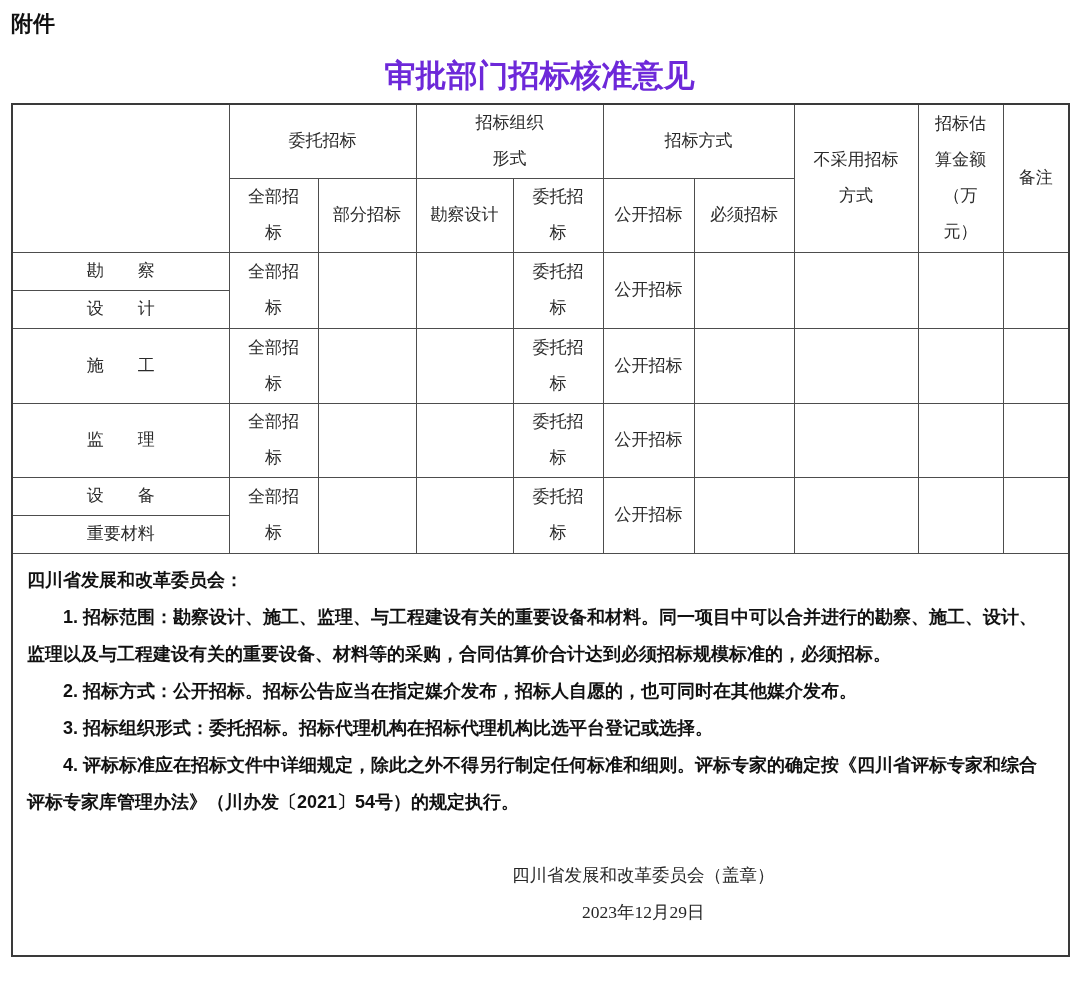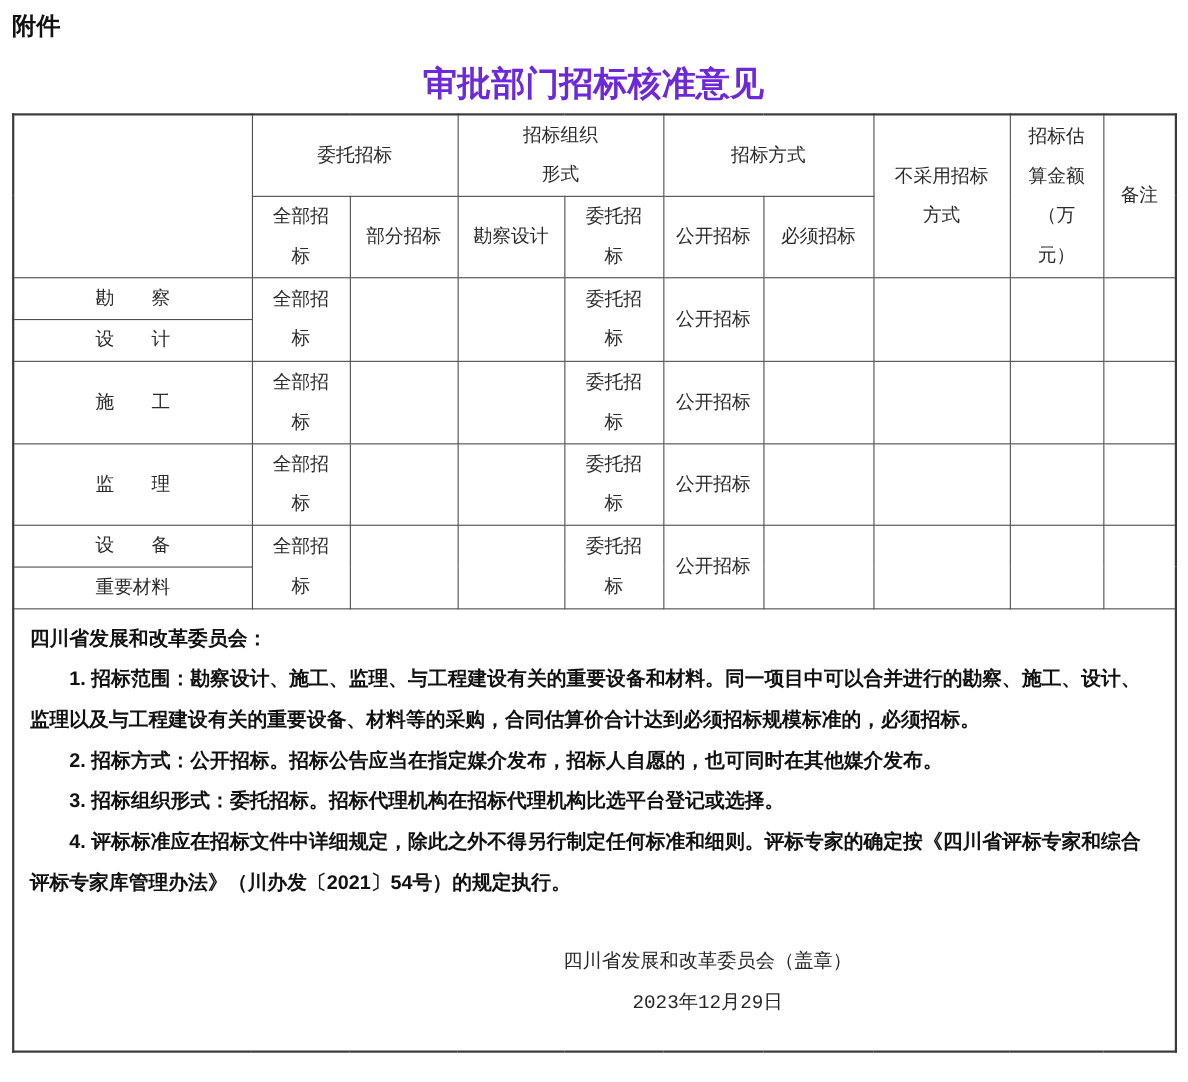--- a/index.html
+++ b/index.html
@@ -64,21 +64,21 @@
     line-height:37px !important;
     color:#111 !important;
   }
   .notes-cell p{margin:0;}
   .notes-cell p.item{text-indent:2em;}
   .sig-block{
     margin-top:36px;
     margin-left:485px;
     width:max-content;
     text-align:center;
-    font-family:Liberation Mono, monospace;
+    font-family:Liberation Serif, serif;
     font-weight:normal;
     font-size:17.5px;
     line-height:37px;
     color:#262626;
   }
 </style>
 </head>
 <body>
 
 <div class="page">

